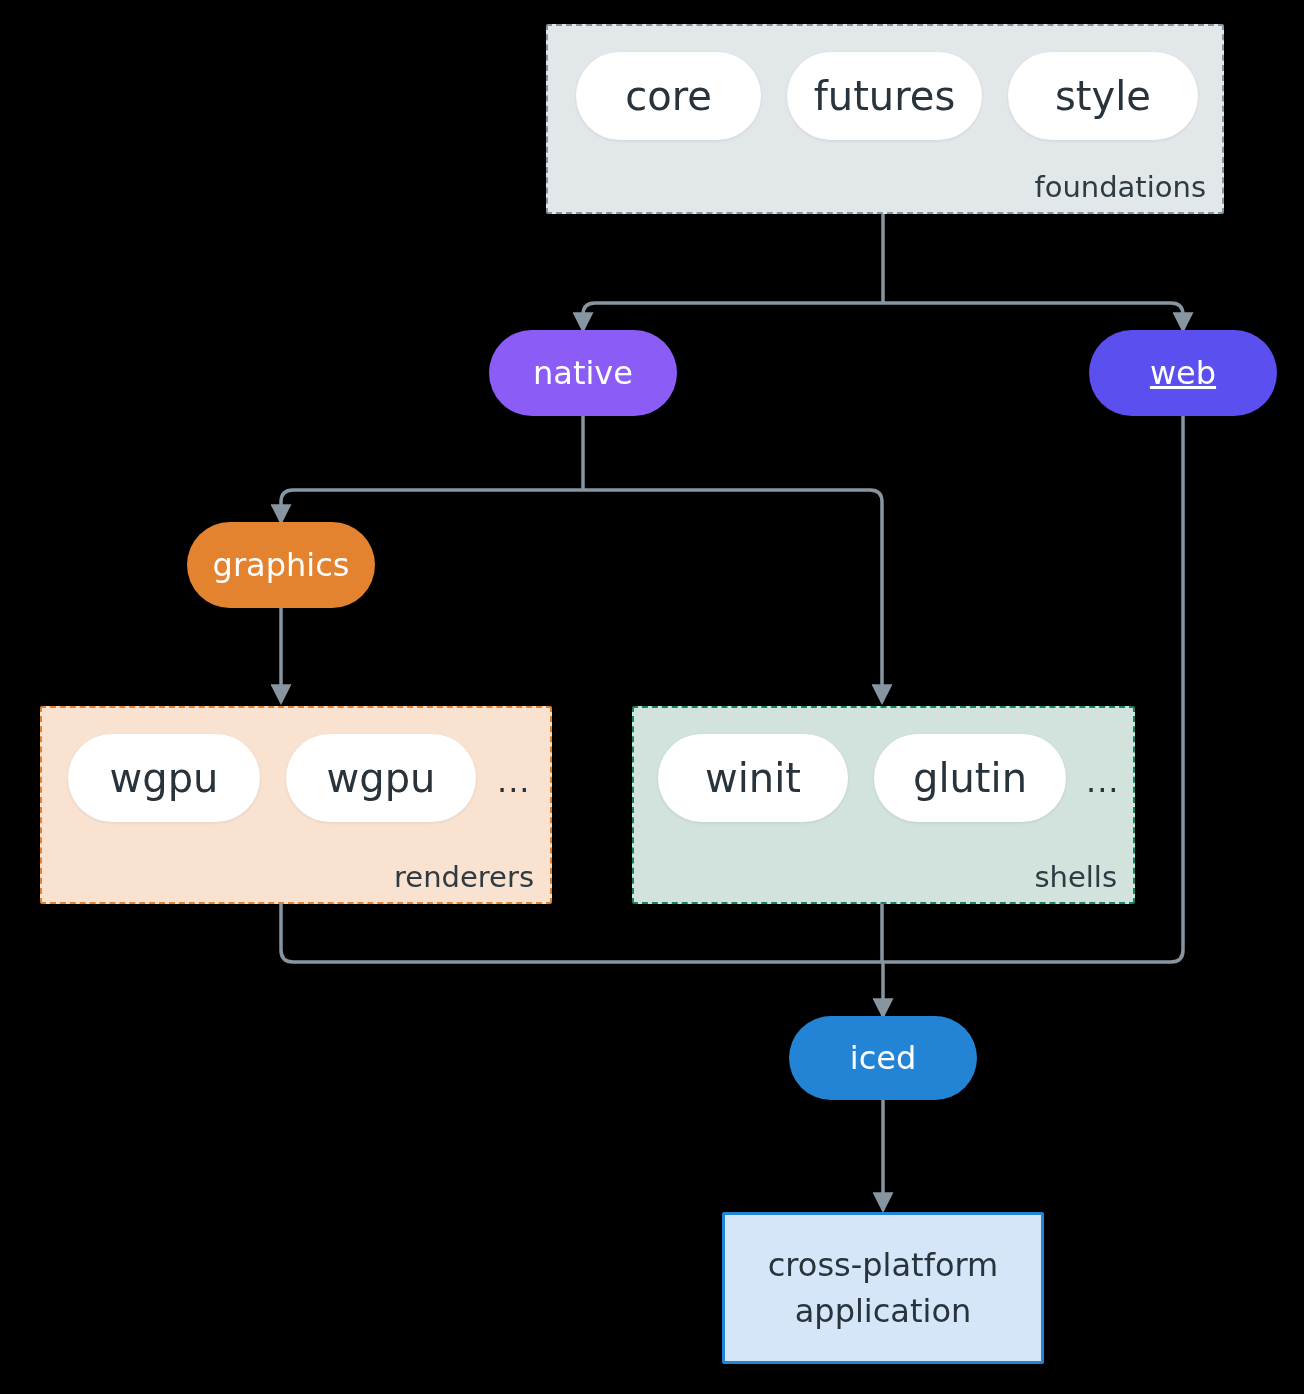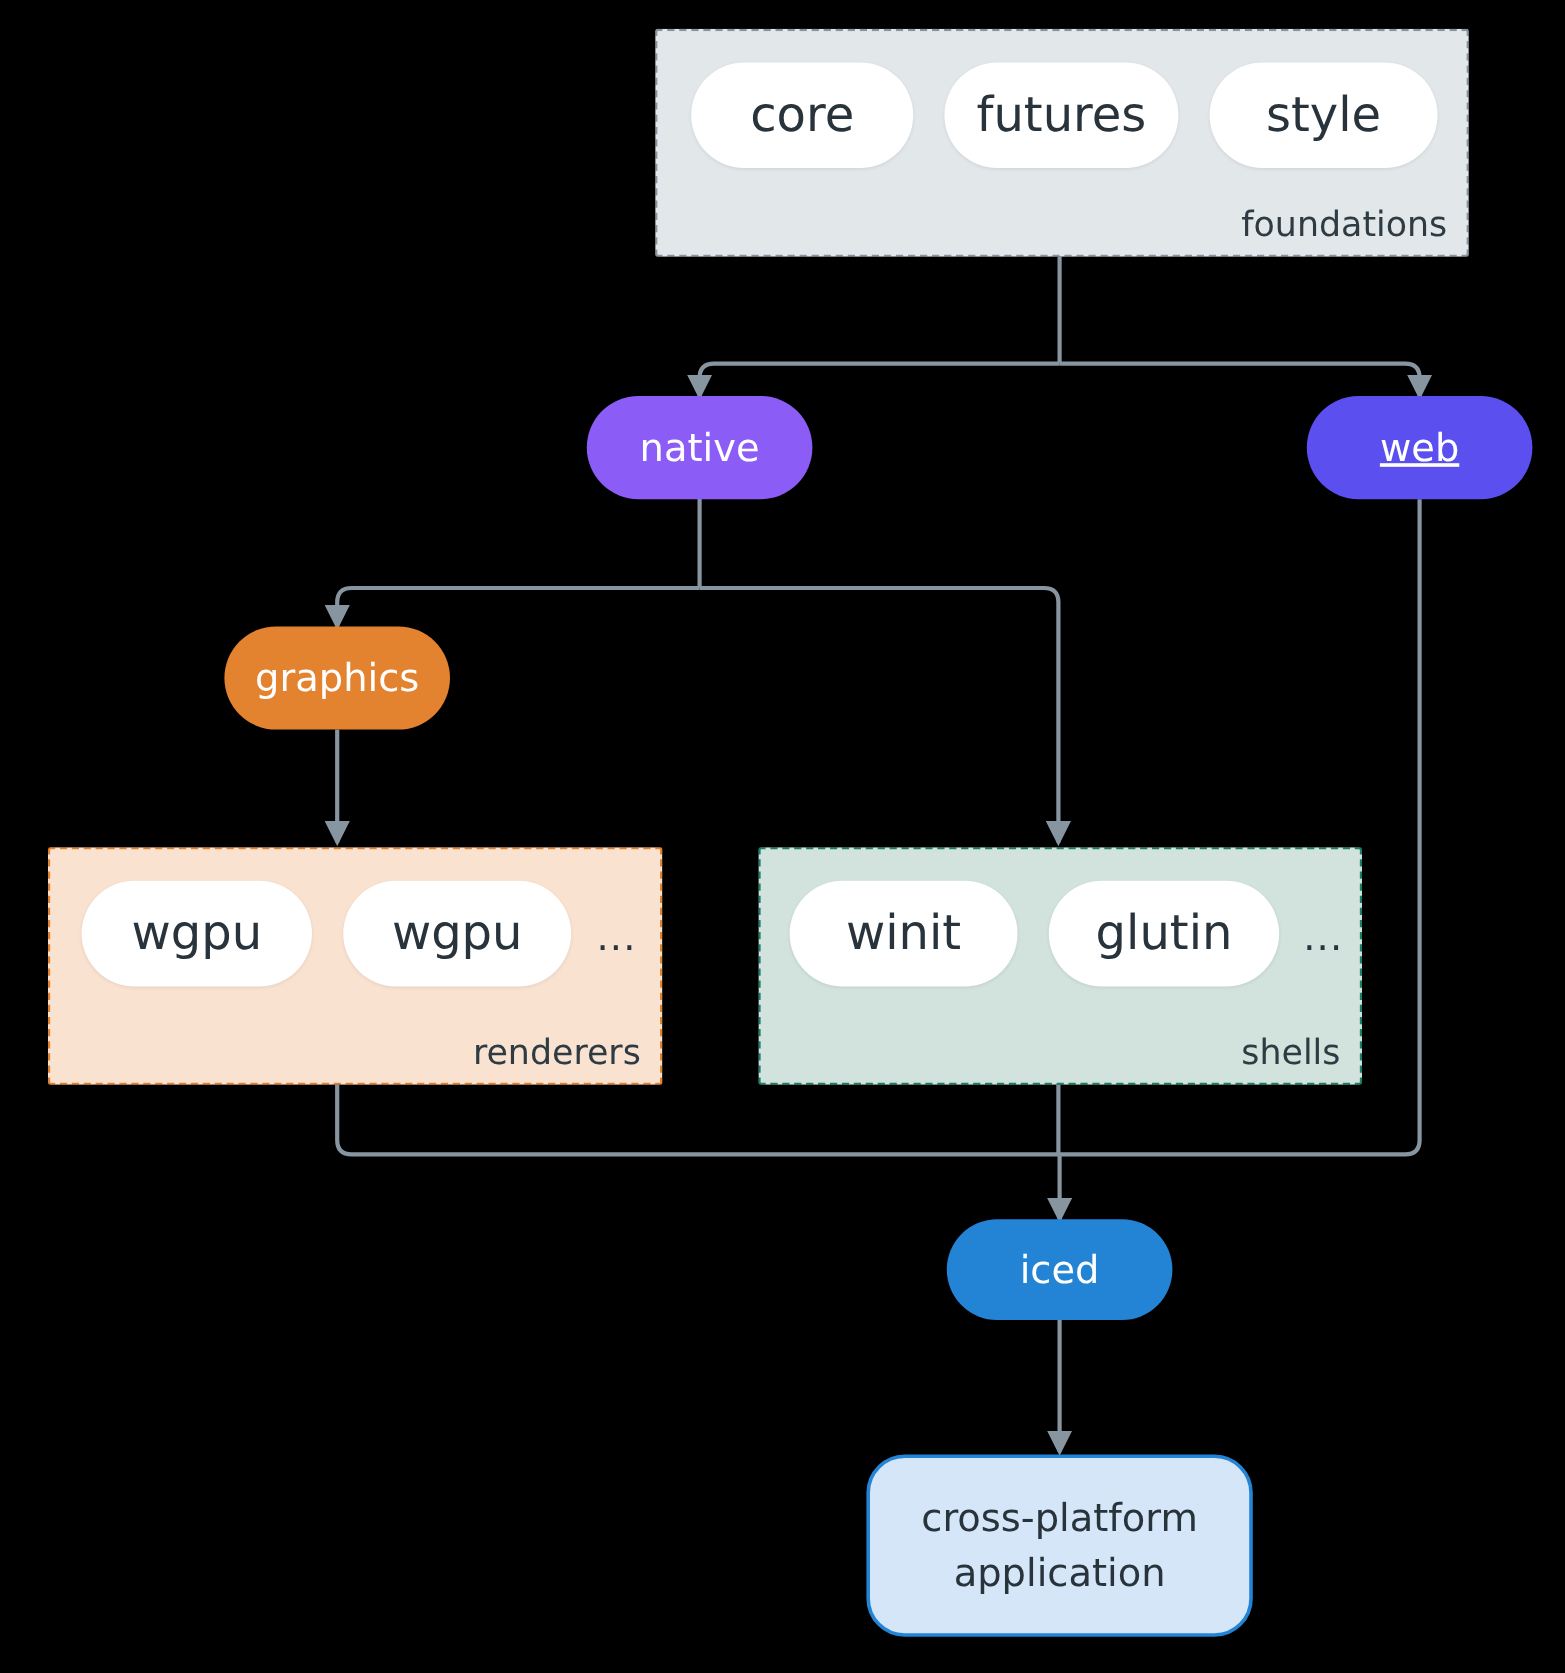--- a/index.html
+++ b/index.html
@@ -196,18 +196,18 @@
       <span>glutin</span>
     </div>
     <div class="ellipsis" style="left:452px; top:54px;">...</div>
     <div class="group-label">shells</div>
   </div>
 
   <div class="node node-iced" style="left:789px; top:1016px; width:188px; height:84px;">
     <span>iced</span>
   </div>
 
-  <div class="rect-node" style="left:722px; top:1212px; width:322px; height:152px;border-radius:32px;">
+  <div class="rect-node" style="left:722px; top:1212px; width:322px; height:152px;">
     <span>cross-platform</span>
     <span>application</span>
   </div>
 
 </div>
 
 </body></html>

